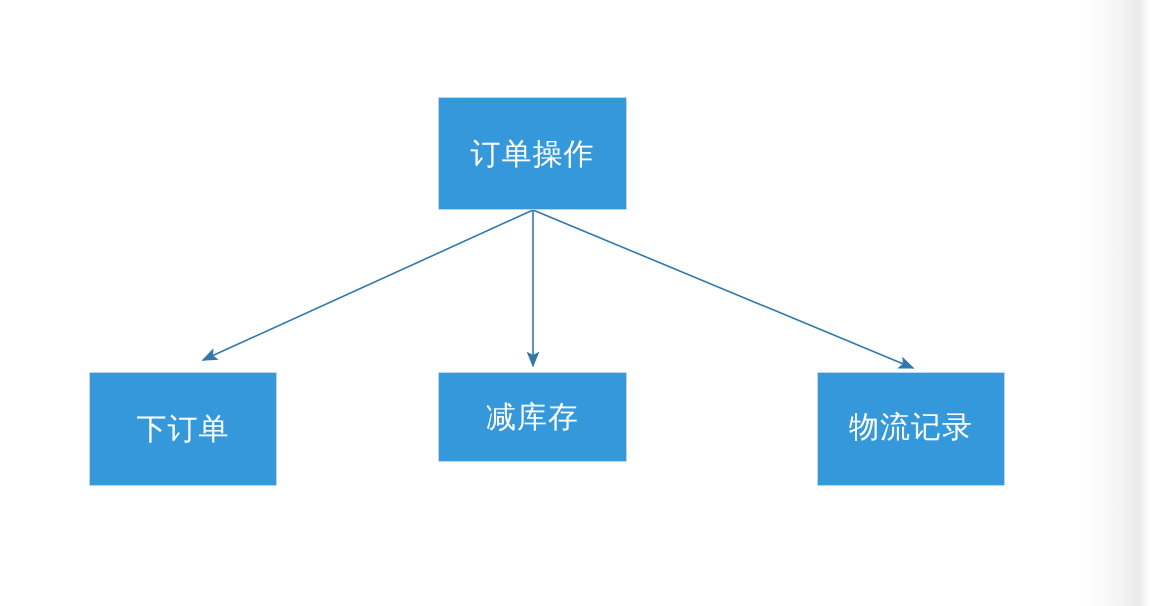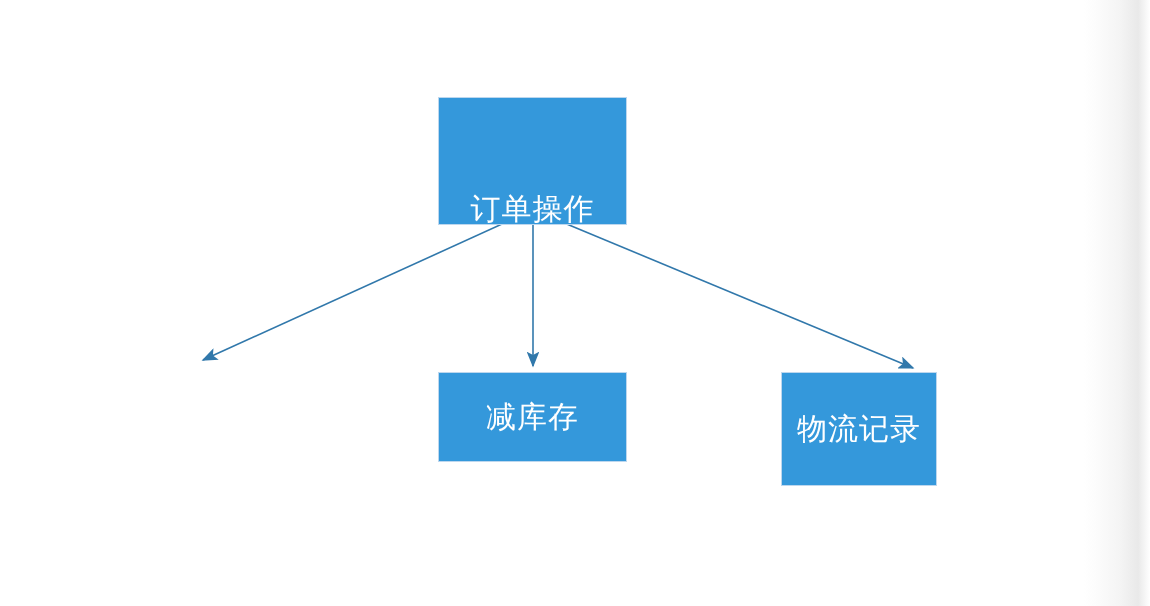--- a/index.html
+++ b/index.html
@@ -45,24 +45,24 @@
     justify-content: center;
   }
   .node-label {
     color: #ffffff;
     font-size: 30px;
     font-weight: 400;
     line-height: 1;
     letter-spacing: 1px;
     white-space: nowrap;
   }
-  #node-root  { left: 438px; top: 97px;  width: 189px; height: 128px; align-items: flex-end; }
+  #node-root  { left: 438px; top: 97px;  width: 189px; height: 113px; }
   #node-left  { left: 89px;  top: 372px; width: 188px; height: 114px; }
   #node-mid   { left: 438px; top: 372px; width: 189px; height: 90px; }
-  #node-right { left: 781px; top: 372px; width: 156px; height: 114px; }
+  #node-right { left: 817px; top: 372px; width: 188px; height: 114px; font-family: Liberation Mono, monospace; }
 </style>
 </head>
 <body>
 
 <div id="canvas">
 
   <svg id="arrow-layer" viewBox="0 0 1150 606" width="1150" height="606" xmlns="http://www.w3.org/2000/svg">
     <defs>
       <marker id="arrowhead" markerWidth="10" markerHeight="8" refX="9" refY="4" orient="auto" markerUnits="strokeWidth">
         <path d="M0,0 L10,4 L0,8 L2.2,4 Z" fill="#3178ab"></path>
@@ -73,20 +73,23 @@
 
     <line x1="533" y1="210" x2="533" y2="366" stroke="#3178ab" stroke-width="1.6" marker-end="url(#arrowhead)"></line>
 
     <line x1="533" y1="210" x2="913" y2="368" stroke="#3178ab" stroke-width="1.6" marker-end="url(#arrowhead)"></line>
   </svg>
 
   <div id="node-root" class="node-box">
     <span class="node-label">订单操作</span>
   </div>
 
+  <div id="node-left" class="node-box">
+    <span class="node-label">下订单</span>
+  </div>
 
   <div id="node-mid" class="node-box">
     <span class="node-label">减库存</span>
   </div>
 
   <div id="node-right" class="node-box">
     <span class="node-label">物流记录</span>
   </div>
 
   <div class="edge-gradient"></div>

